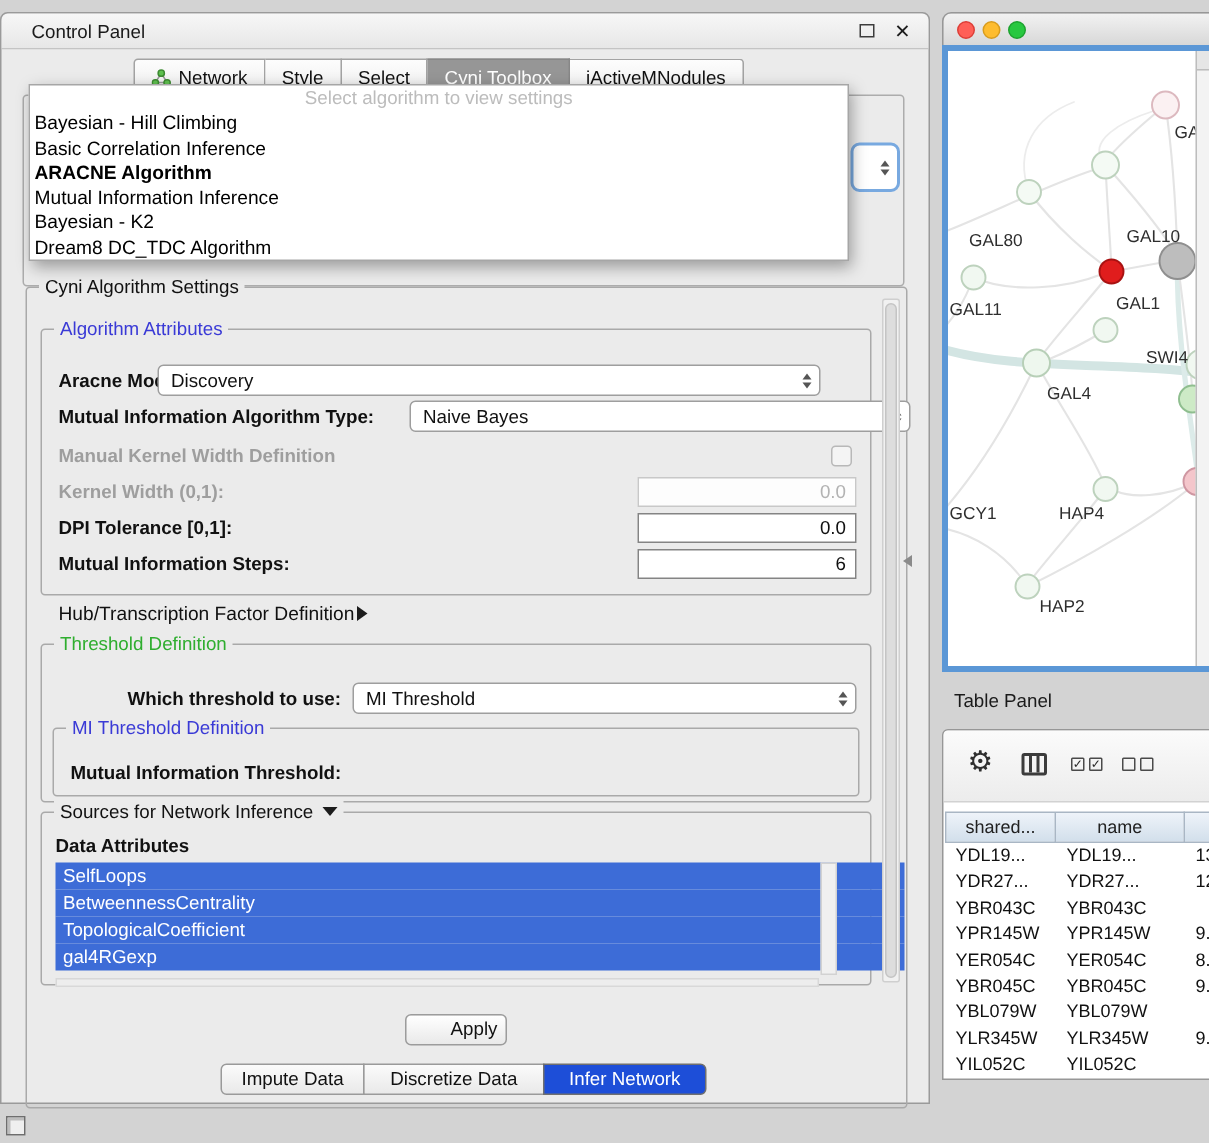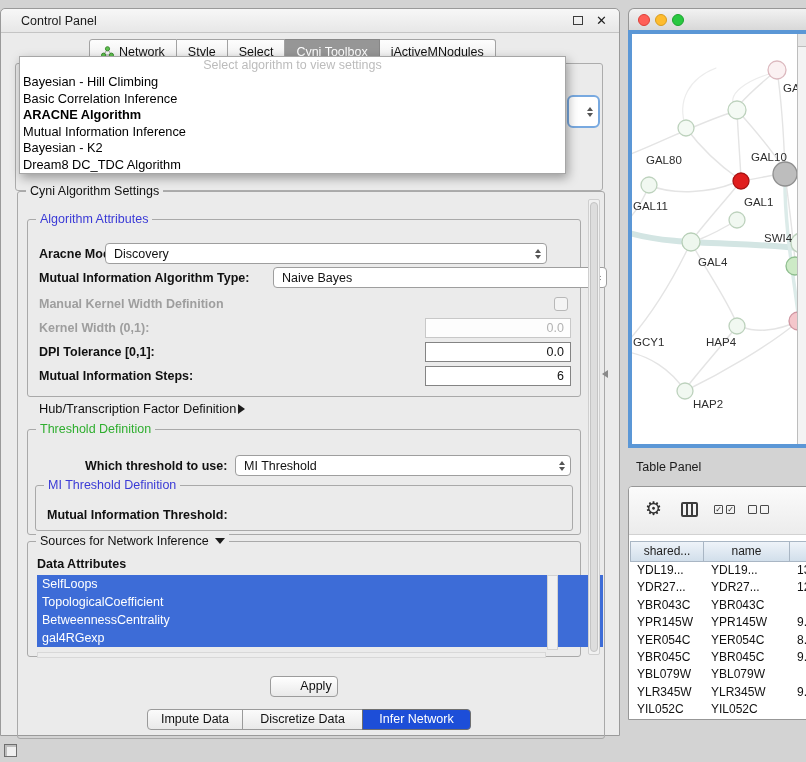--- a/index.html
+++ b/index.html
@@ -215,22 +215,22 @@
 
   <div class="group" style="left:26px;top:532px;width:554px;height:116px;">
     <span class="legend">
       <span>Sources for Network Inference</span>
       <span class="tri-down"></span>
     </span>
   </div>
   <span class="lbl" style="left:36px;top:548px;">Data Attributes</span>
   <div id="attr-list">
       <div class="attr-item">SelfLoops</div>
+      <div class="attr-item">BetweennessCentrality</div>
       <div class="attr-item">TopologicalCoefficient</div>
-      <div class="attr-item">BetweennessCentrality</div>
       <div class="attr-item">gal4RGexp</div>
     </div>
   <div id="attr-vscroll"></div>
   <div id="attr-hscroll"></div>
 
   <div id="settings-vscroll">
       <div class="thumb"></div>
     </div>
 
   <div id="apply-btn">Apply</div>

